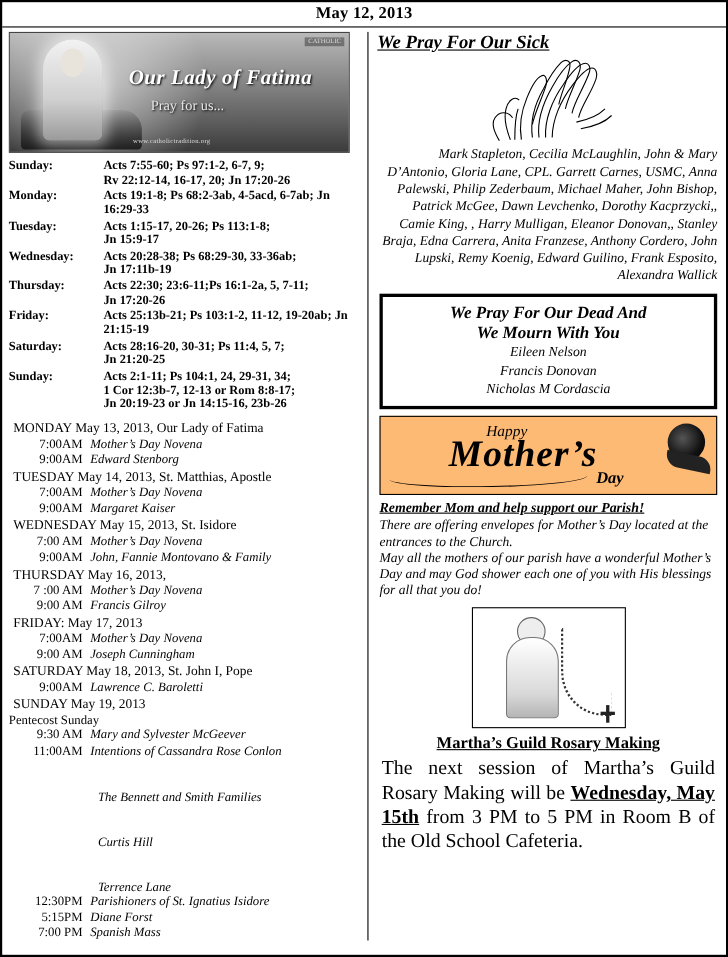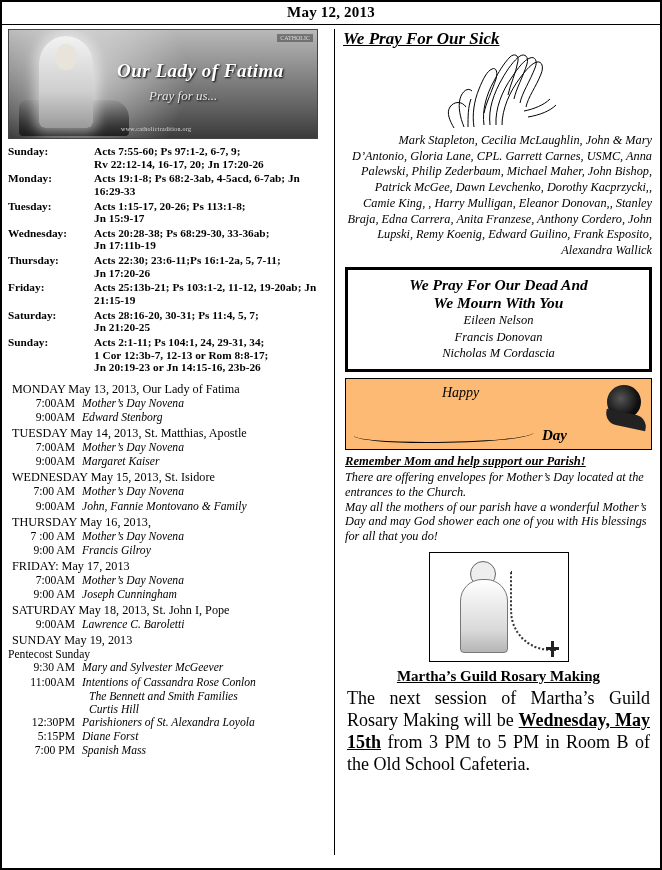--- a/index.html
+++ b/index.html
@@ -94,24 +94,23 @@
     font-family: "Liberation Serif", serif;
     font-style: italic;
     font-weight: bold;
     font-size: 19px;
     text-shadow: 1px 1px 2px #000;
     letter-spacing: 0.5px;
     margin-left: 12px;
   }
   .banner .b-sub {
     position: absolute;
-    left: 140px; top: 58px;
+    left: 128px; top: 58px;
     color: #e8e8e8;
     font-family: "Liberation Serif", serif;
-    font-style: italic;
     font-size: 13px;
     text-shadow: 1px 1px 2px #000;
   }
   .banner .b-url {
     position: absolute;
     left: 112px; bottom: 6px;
     color: #dcdcdc;
     font-size: 6px;
     letter-spacing: 0.3px;
   }
@@ -173,20 +172,21 @@
     font-style: italic;
     font-size: 11.6px;
   }
   .mass-sub {
     font-size: 11.6px;
   }
   .mass-sub-italic {
     margin-left: 81px;
     font-style: italic;
     font-size: 11.6px;
+    margin-top: 28px;
   }
 
   
   .sick-title {
     text-align: left;
     font-family: "Liberation Serif", serif;
     font-style: italic;
     font-weight: bold;
     font-size: 17px;
     margin: 2px 0 0 0;
@@ -454,23 +454,24 @@
           <div class="mass-row">
             <div class="mass-time">9:30 AM</div>
             <div class="mass-int">Mary and Sylvester McGeever</div>
           </div>
           <div class="mass-row">
             <div class="mass-time">11:00AM</div>
             <div class="mass-int">Intentions of Cassandra Rose Conlon</div>
           </div>
           <div class="mass-sub-italic">The Bennett and Smith Families</div>
           <div class="mass-sub-italic">Curtis Hill</div>
+          <div class="mass-sub-italic">Terrence Lane</div>
           <div class="mass-row">
             <div class="mass-time">12:30PM</div>
-            <div class="mass-int">Parishioners of St. Alexandra Loyola</div>
+            <div class="mass-int">Parishioners of St. Ignatius Isidore</div>
           </div>
           <div class="mass-row">
             <div class="mass-time">5:15PM</div>
             <div class="mass-int">Diane Forst</div>
           </div>
           <div class="mass-row">
             <div class="mass-time">7:00 PM</div>
             <div class="mass-int">Spanish Mass</div>
           </div>
         </div>
@@ -506,20 +507,21 @@
             <div class="dead-name">Eileen Nelson</div>
             <div class="dead-name">Francis Donovan</div>
             <div class="dead-name">Nicholas M  Cordascia</div>
           </div>
       </div>
 
       <div class="mothers-box">
         <div class="rose"></div>
         <div class="leaf"></div>
         <div class="mb-happy">Happy</div>
+        <div class="mb-mother">Mother’s</div>
         <div class="mb-day">Day</div>
         <div class="swirl"></div>
       </div>
 
       <div class="remember">Remember Mom and help support our Parish!</div>
       <div class="mothers-text">There are offering  envelopes for Mother’s Day located at the entrances to the Church.</div>
       <div class="mothers-text">May all the mothers of our parish have a wonderful Mother’s Day and may God shower each one of you with His blessings for all that you do!</div>
 
       <div class="rosary-pic">
         <div class="halo"></div>

